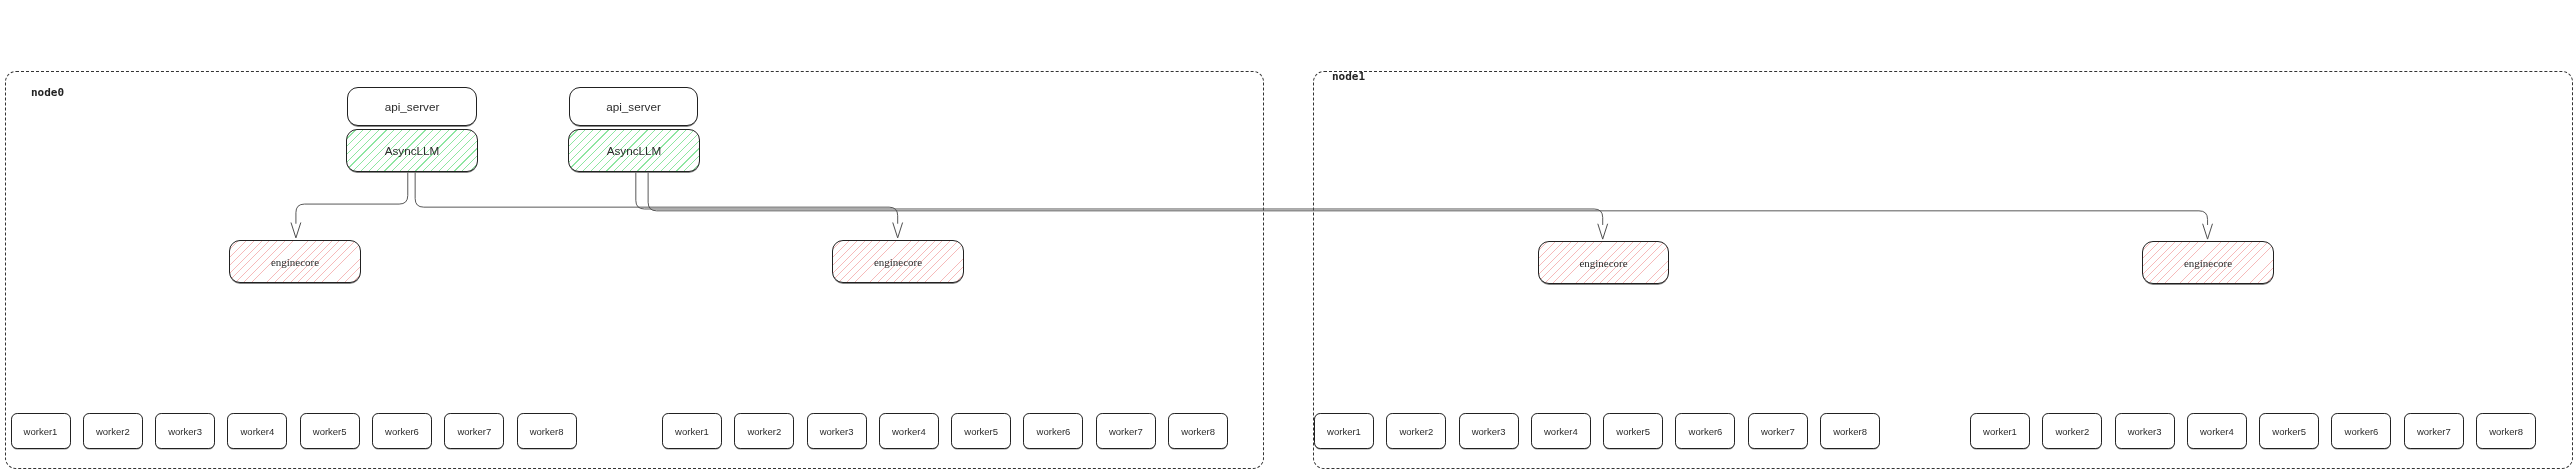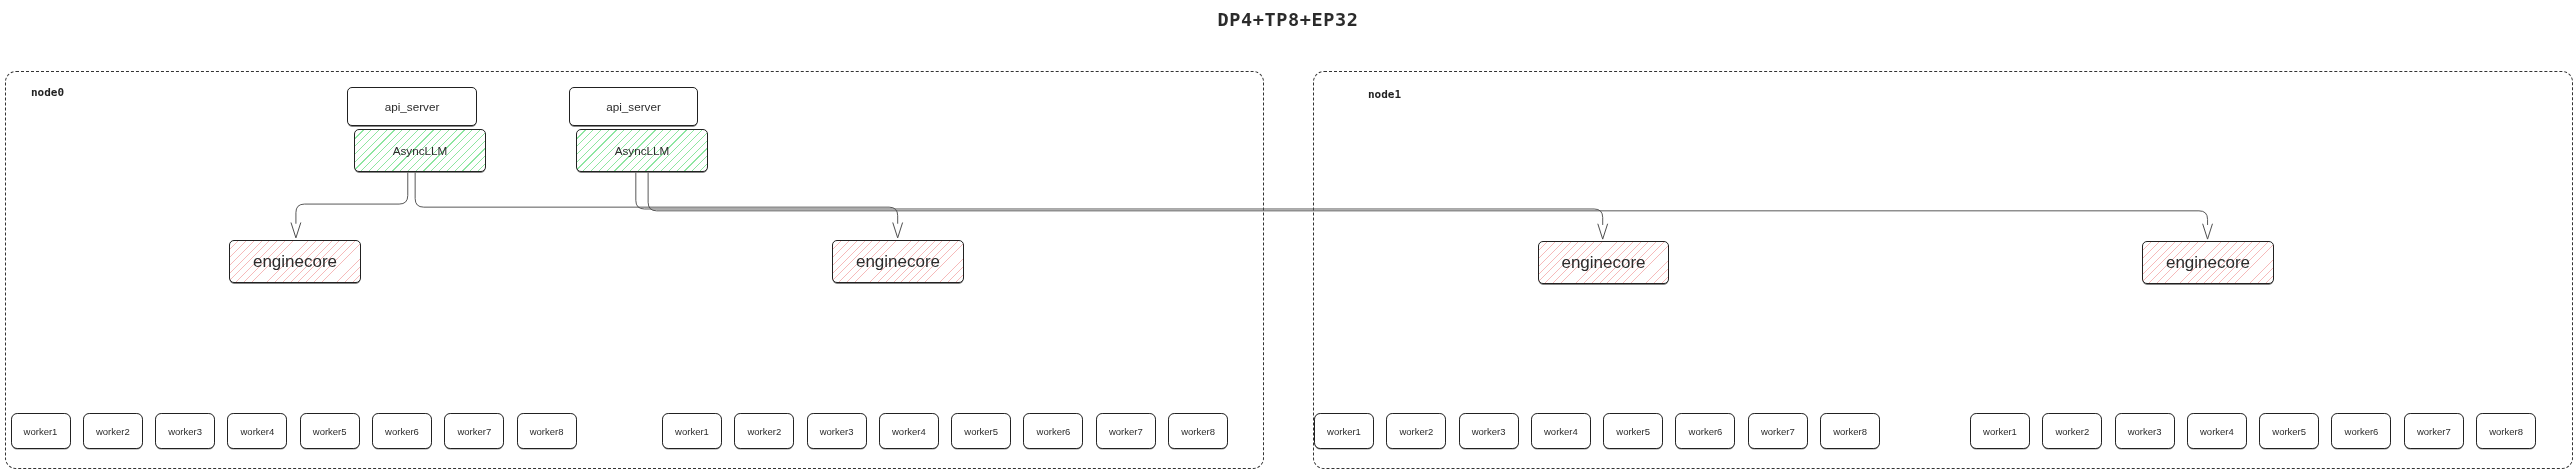--- a/index.html
+++ b/index.html
@@ -27,41 +27,40 @@
   .node-label{
     position:absolute;
     font-family:"DejaVu Sans Mono","Liberation Mono",monospace;
     font-size:11px;font-weight:700;
     color:#222;
   }
   .box{
     position:absolute;
     box-sizing:border-box;
     border:1.5px solid var(--box-border,#212121);
-    border-radius:5px;
+    border-radius:11px;
     background:var(--box-fill,#fff);
     display:flex;align-items:center;justify-content:center;
     font-size:11.7px;
     color:var(--text,#2b2b2b);
     box-shadow:0 1.5px 0 -0.6px rgba(35,35,35,.55);
   }
   .hatch-green{
     background-color:var(--box-fill,#fff);
     background-image:repeating-linear-gradient(135deg,
       var(--asyncllm-hatch,#8ee6a1) 0px, var(--asyncllm-hatch,#8ee6a1) 0.9px,
       transparent 0.9px, transparent 5.5px);
-    margin-left:8px;
   }
   .hatch-red{
     background-color:var(--box-fill,#fff);
     background-image:repeating-linear-gradient(135deg,
       var(--enginecore-hatch,#f6baba) 0px, var(--enginecore-hatch,#f6baba) 0.7px,
       transparent 0.7px, transparent 5.5px);
   }
-  .enginecore{font-size:17px;}
+  .enginecore{font-size:11px;font-family:Liberation Serif, serif;}
   .worker-row{
     position:absolute;top:413px;height:22px;
     display:flex;gap:12.3px;
   }
   .worker{
     box-sizing:border-box;
     width:60px;height:36px;
     border:1.2px solid var(--box-border,#212121);
     border-radius:6.2px;
     background:#fff;
@@ -72,26 +71,25 @@
   }
   svg.edges{position:absolute;left:0;top:0;pointer-events:none;}
   .edge{fill:none;stroke:var(--edge-line,#4a4a4a);stroke-width:1.5;}
   .arrow{fill:none;stroke:var(--edge-line,#4a4a4a);stroke-width:1.6;stroke-linejoin:miter;}
 </style>
 </head>
 <body>
 
 <div id="canvas">
 
-  <div class="title">DP4+TP8+EP32</div>
 
   <div class="node-rect" style="left:4.9px;top:71px;width:1257px;height:396px;"></div>
   <div class="node-rect" style="left:1313px;top:71px;width:1258px;height:396px;"></div>
   <div class="node-label" style="left:31px;top:86px;">node0</div>
-  <div class="node-label" style="left:1332px;top:88px;margin-left:36px;">node1</div>
+  <div class="node-label" style="left:1332px;top:70px;">node1</div>
 
   <svg class="edges" width="2576" height="469" viewBox="0 0 4188 763">
     <path class="edge" d="M 662 281 L 662 318 Q 662 332 648 332 L 494 332 Q 480 332 480 346 L 480 364"></path>
     <path class="arrow" d="M 472 362 L 480 387 L 488 362"></path>
     <path class="edge" d="M 674 281 L 674 323 Q 674 337 688 337 L 1445 337 Q 1459 337 1459 351 L 1459 364"></path>
     <path class="arrow" d="M 1451 362 L 1459 387 L 1467 362"></path>
     <path class="edge" d="M 1033 281 L 1033 326 Q 1033 340 1047 340 L 2592 340 Q 2606 340 2606 354 L 2606 366"></path>
     <path class="arrow" d="M 2598 364 L 2606 389 L 2614 364"></path>
     <path class="edge" d="M 1053 281 L 1053 329 Q 1053 343 1067 343 L 3576 343 Q 3590 343 3590 357 L 3590 366"></path>
     <path class="arrow" d="M 3582 364 L 3590 389 L 3598 364"></path>

